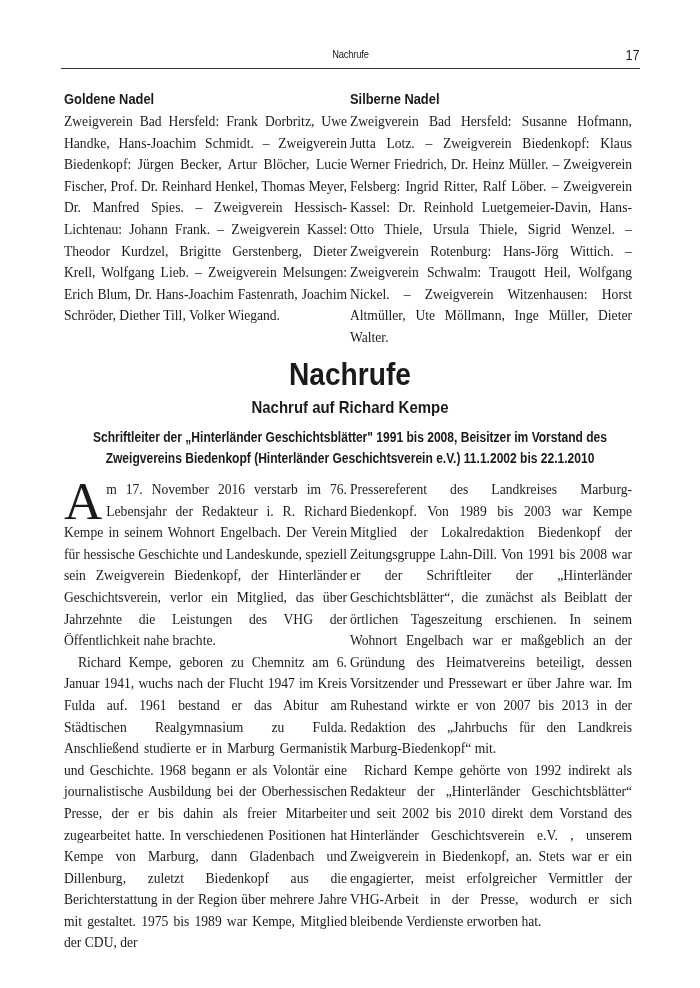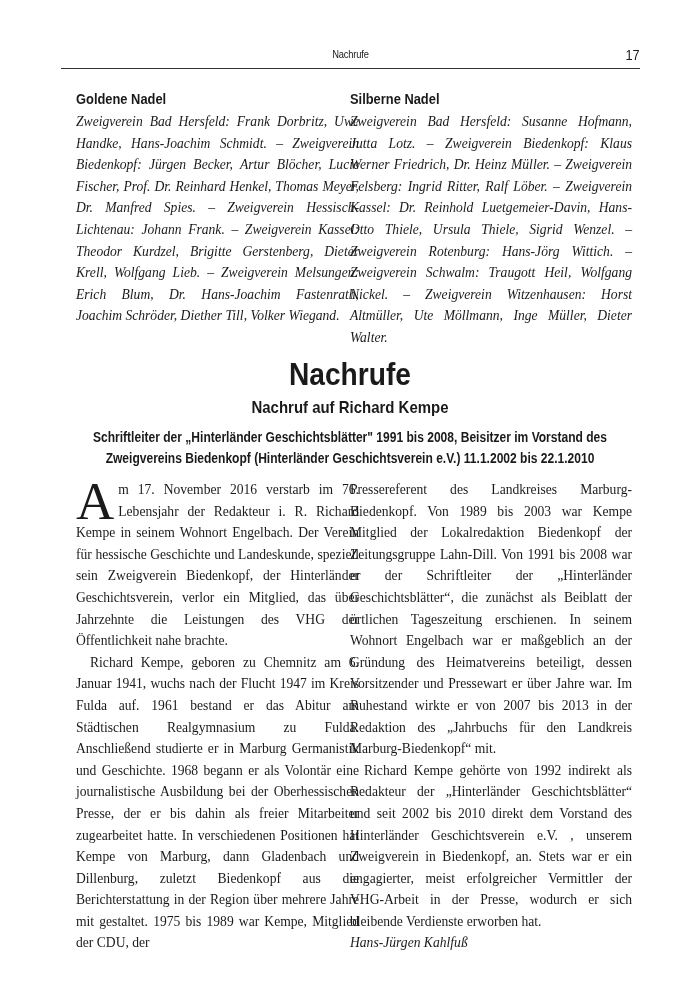--- a/index.html
+++ b/index.html
@@ -19,29 +19,29 @@
   }
   .running-head .page {
     position: absolute; right: 0; top: 0px;
     font-family: "Liberation Sans", "DejaVu Sans", sans-serif;
     font-size: 15px; transform: scaleX(0.85); transform-origin: right;
   }
   .col {
     position: absolute; font-size: 13.6px; line-height: 21.6px; text-align: justify;
     hyphens: manual;
   }
-  .col-left { left: 76px; width: 283px; }
+  .col-left { left: 64px; width: 283px; }
   .col-right { left: 350px; width: 282px; }
   .award-section { top: 90px; }
   .award-heading {
     font-family: "Liberation Sans", "DejaVu Sans", sans-serif;
     font-size: 14px; font-weight: bold; line-height: 19px; margin: 0 0 2px 0;
     transform: scaleX(0.92); transform-origin: left;
   }
-  .award-body { margin: 0; text-align: justify; text-align-last: left; font-style: italic; }
+  .award-body { margin: 0; text-align: justify; text-align-last: left; }
   .sec-title {
     position: absolute; left: 0; right: 0; top: 356px; text-align: center;
     font-family: "Liberation Sans", "DejaVu Sans", sans-serif;
     font-size: 32px; font-weight: bold; margin: 0;
     transform: scaleX(0.88);
   }
   .article-title {
     position: absolute; left: 0; right: 0; top: 398px; text-align: center;
     font-family: "Liberation Sans", "DejaVu Sans", sans-serif;
     font-size: 17px; font-weight: bold; margin: 0;
@@ -87,14 +87,13 @@
 <p class="article-sub">Schriftleiter der „Hinterländer Geschichtsblätter" 1991 bis 2008, Beisitzer im Vorstand des Zweigvereins Biedenkopf (Hinterländer Geschichtsverein e.V.) 11.1.2002 bis 22.1.2010</p>
 
 <div class="col col-left article">
   <p><span class="dropcap">A</span><span>m 17. November 2016 verstarb im 76. Lebensjahr der Redakteur i. R. Richard Kempe in seinem Wohnort Engelbach. Der Verein für hessische Geschichte und Landeskunde, speziell sein Zweigverein Biedenkopf, der Hinterländer Geschichtsverein, verlor ein Mitglied, das über Jahrzehnte die Leistungen des VHG der Öffentlichkeit nahe brachte.</span></p>
   <p class="indent">Richard Kempe, geboren zu Chemnitz am 6. Januar 1941, wuchs nach der Flucht 1947 im Kreis Fulda auf. 1961 bestand er das Abitur am Städtischen Realgymnasium zu Fulda. Anschließend studierte er in Marburg Germanistik und Geschichte. 1968 begann er als Volontär eine journalistische Ausbildung bei der Oberhessischen Presse, der er bis dahin als freier Mitarbeiter zugearbeitet hatte. In verschiedenen Positionen hat Kempe von Marburg, dann Gladenbach und Dillenburg, zuletzt Biedenkopf aus die Berichterstattung in der Region über mehrere Jahre mit gestaltet. 1975 bis 1989 war Kempe, Mitglied der CDU, der</p>
 </div>
 
 <div class="col col-right article">
   <p>Pressereferent des Landkreises Marburg-Biedenkopf. Von 1989 bis 2003 war Kempe Mitglied der Lokalredaktion Biedenkopf der Zeitungsgruppe Lahn-Dill. Von 1991 bis 2008 war er der Schriftleiter der „Hinterländer Geschichtsblätter“, die zunächst als Beiblatt der örtlichen Tageszeitung erschienen. In seinem Wohnort Engelbach war er maßgeblich an der Gründung des Heimatvereins beteiligt, dessen Vorsitzender und Pressewart er über Jahre war. Im Ruhestand wirkte er von 2007 bis 2013 in der Redaktion des „Jahrbuchs für den Landkreis Marburg-Biedenkopf“ mit.</p>
   <p class="indent">Richard Kempe gehörte von 1992 indirekt als Redakteur der „Hinterländer Geschichtsblätter“ und seit 2002 bis 2010 direkt dem Vorstand des Hinterländer Geschichtsverein e.V. , unserem Zweigverein in Biedenkopf, an. Stets war er ein engagierter, meist erfolgreicher Vermittler der VHG-Arbeit in der Presse, wodurch er sich bleibende Verdienste erworben hat.</p>
-  <p class="signature">Hans-Jürgen Kahlfuß</p>
 </div>
 
 </body></html>

